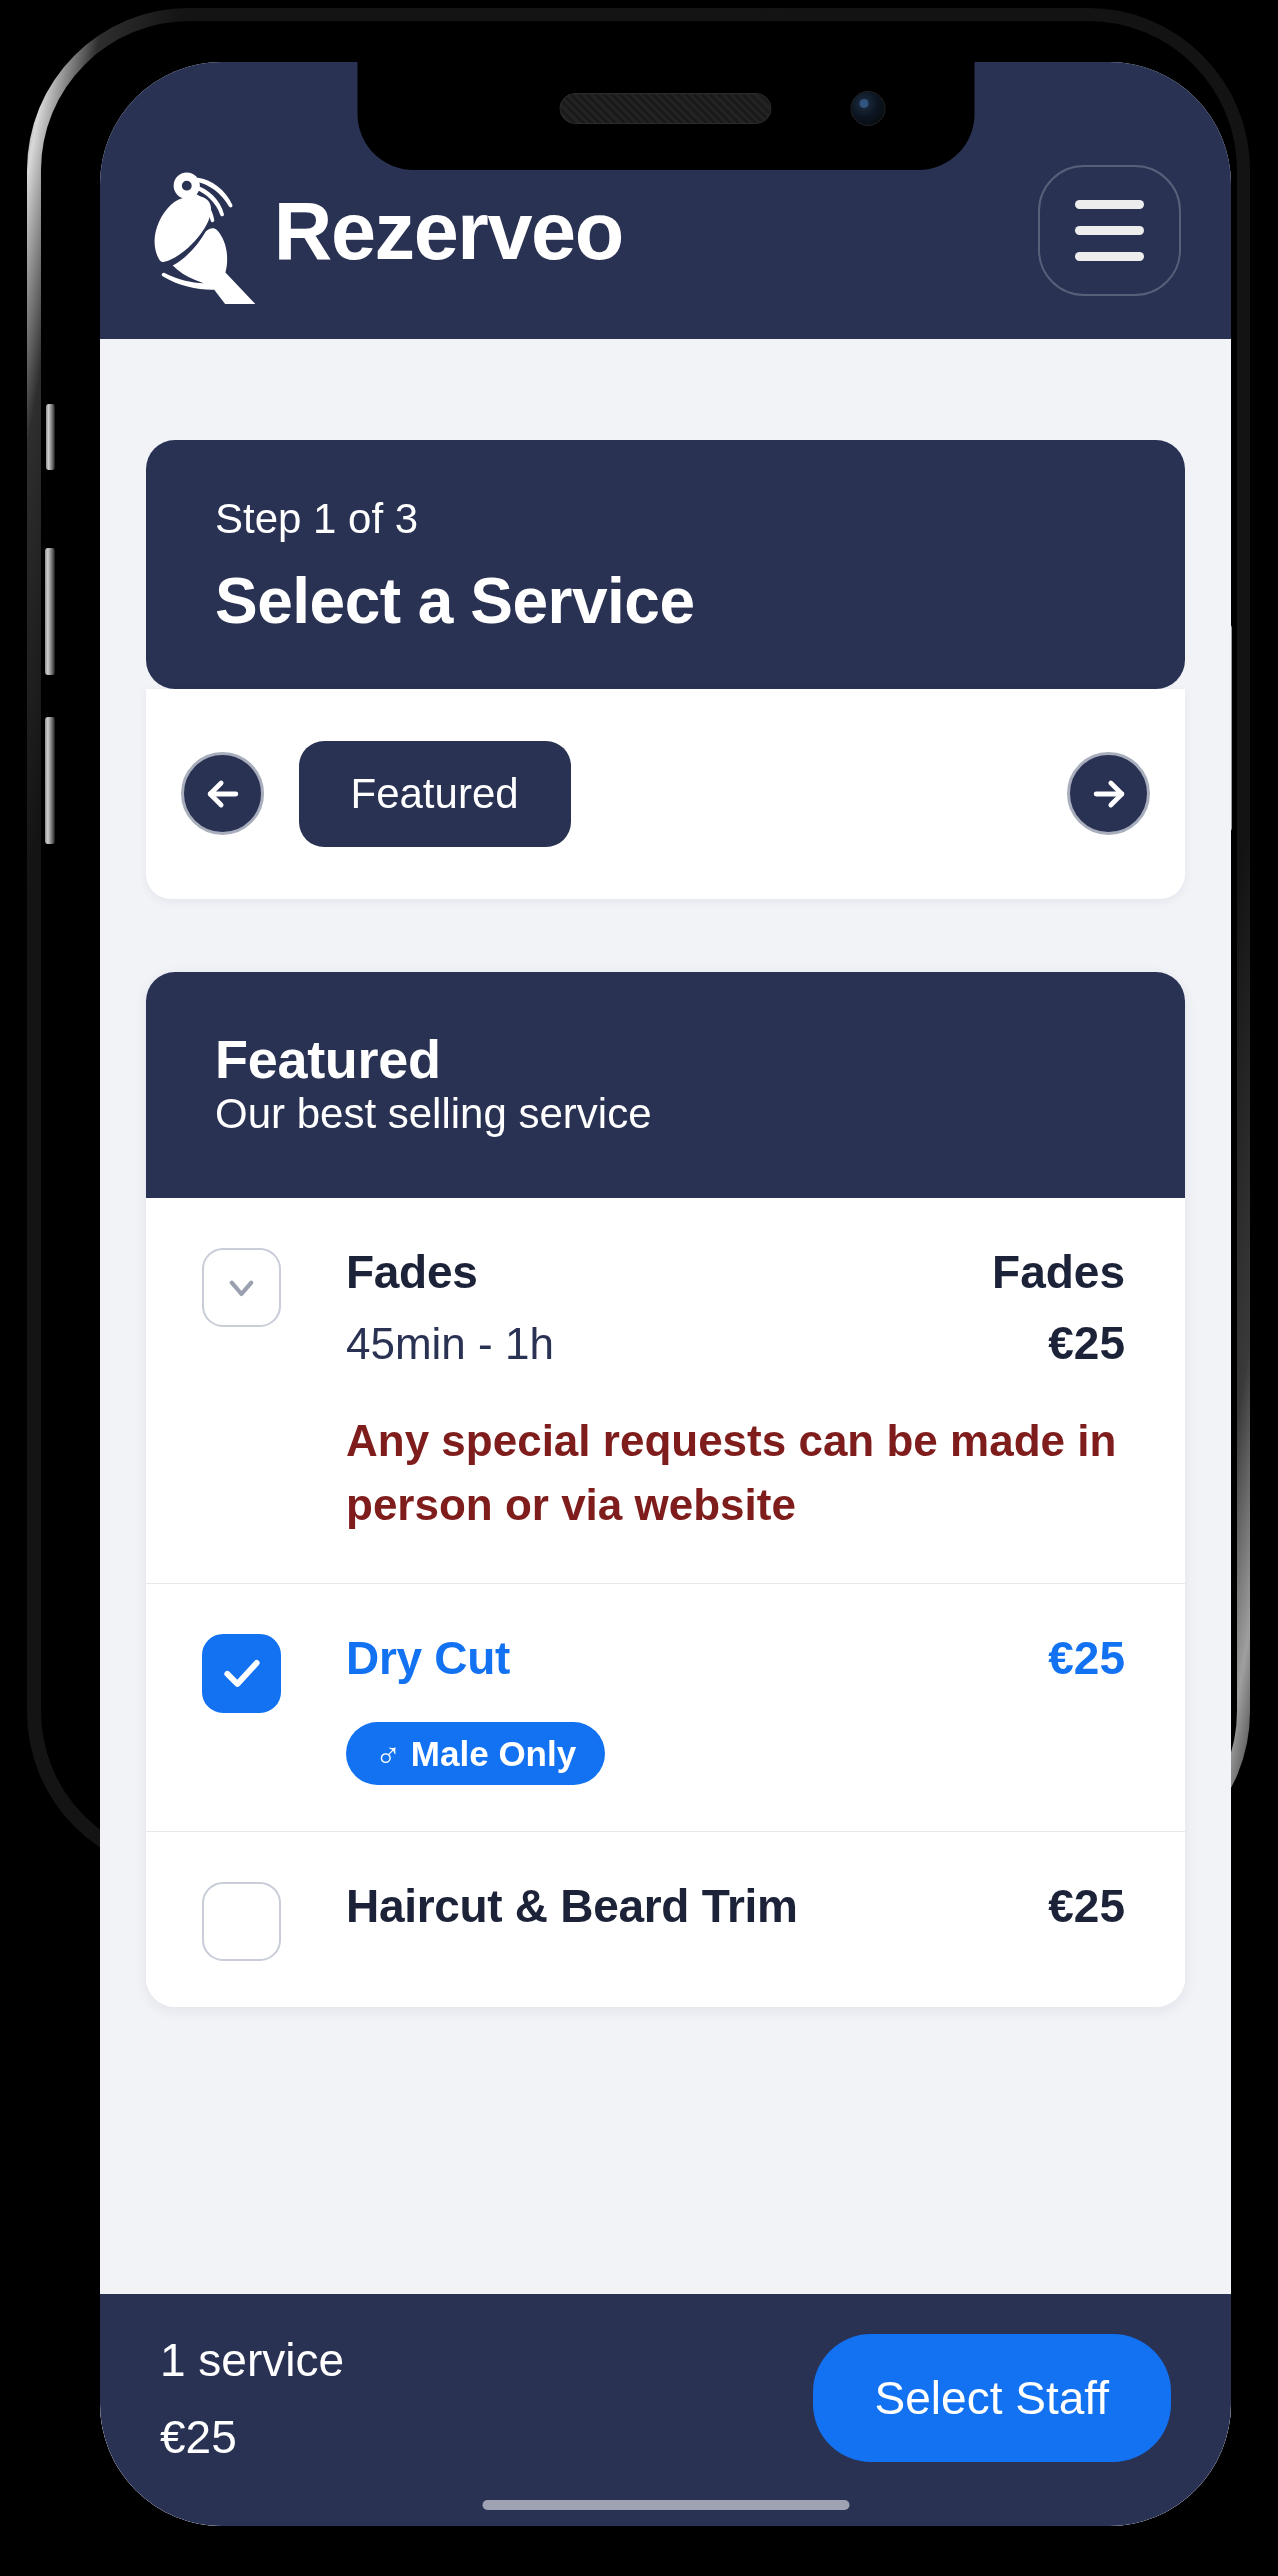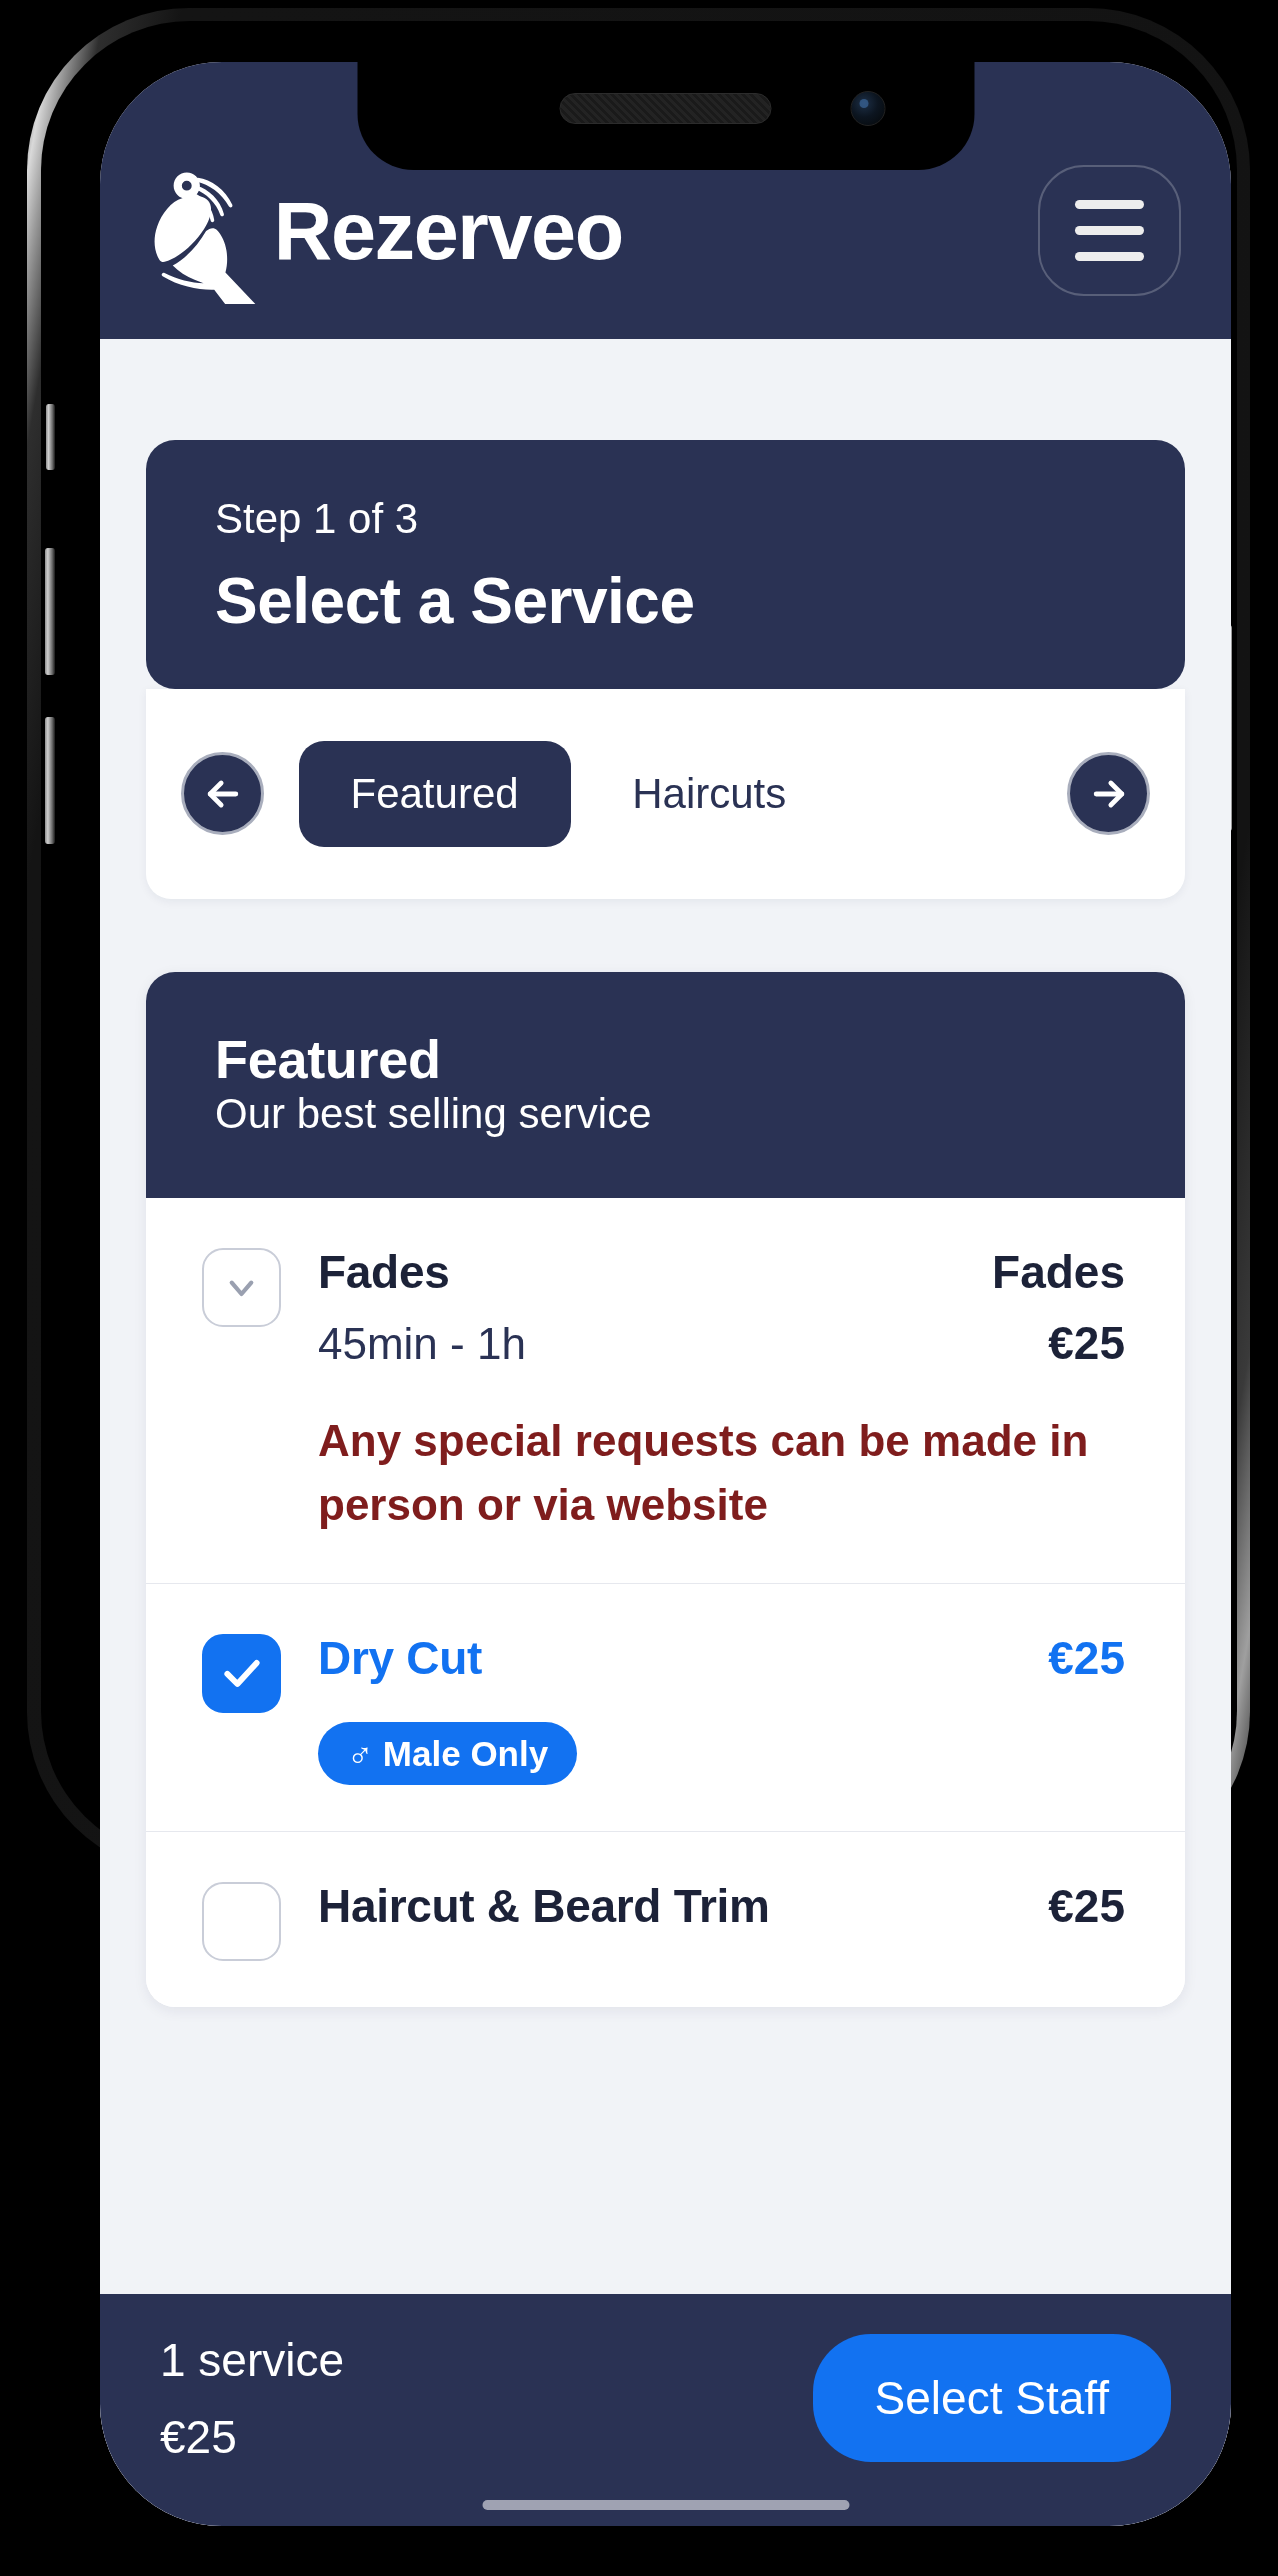--- a/index.html
+++ b/index.html
@@ -301,21 +301,21 @@
     border: 2.9px solid #C9CDD8;
     background: #ffffff;
   }
   .chk.empty svg { width: 39px; height: 39px; }
   .chk.checked {
     background: #1272F1;
     border: 2.9px solid #1272F1;
   }
   .chk.checked svg { width: 44px; height: 44px; }
 
-  .svc-main { flex: 1; min-width: 0; }
+  .svc-main { flex: 1; min-width: 0; margin-left: 28px; }
 
   .svc-line {
     display: flex;
     align-items: baseline;
     justify-content: space-between;
     gap: 23px;
   }
   .svc-name {
     font-size: 46px;
     font-weight: 700;
@@ -470,21 +470,20 @@
           <div class="tab-bar">
             <div class="nav-arrow">
               <svg viewBox="0 0 24 24" fill="none" stroke="#ffffff" stroke-width="2.6" stroke-linecap="round" stroke-linejoin="round">
                 <line x1="19" y1="12" x2="5" y2="12"></line>
                 <polyline points="11 18 5 12 11 6"></polyline>
               </svg>
             </div>
 
             <div class="tab-scroll">
               <div class="tab-pill active">Featured</div>
-              <div class="tab-pill">Haircuts</div>
             </div>
 
             <div class="nav-arrow">
               <svg viewBox="0 0 24 24" fill="none" stroke="#ffffff" stroke-width="2.6" stroke-linecap="round" stroke-linejoin="round">
                 <line x1="5" y1="12" x2="19" y2="12"></line>
                 <polyline points="13 6 19 12 13 18"></polyline>
               </svg>
             </div>
           </div>
         </div>

